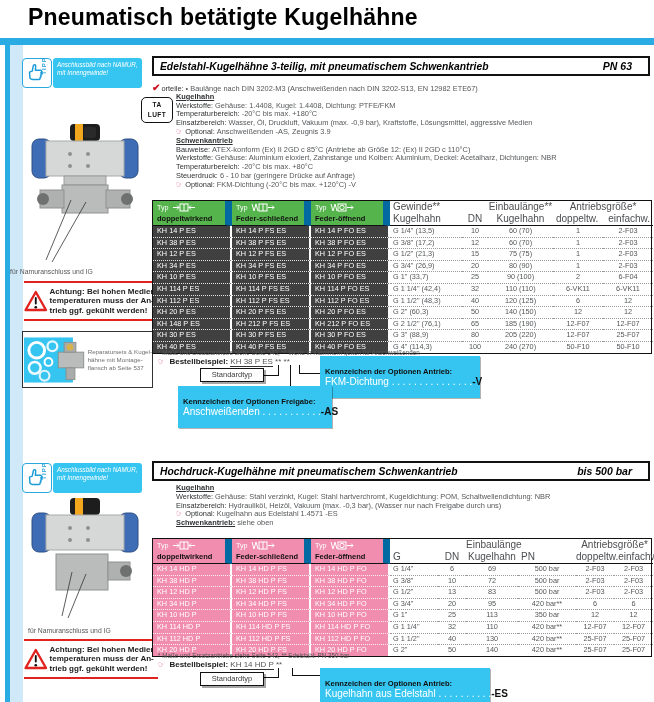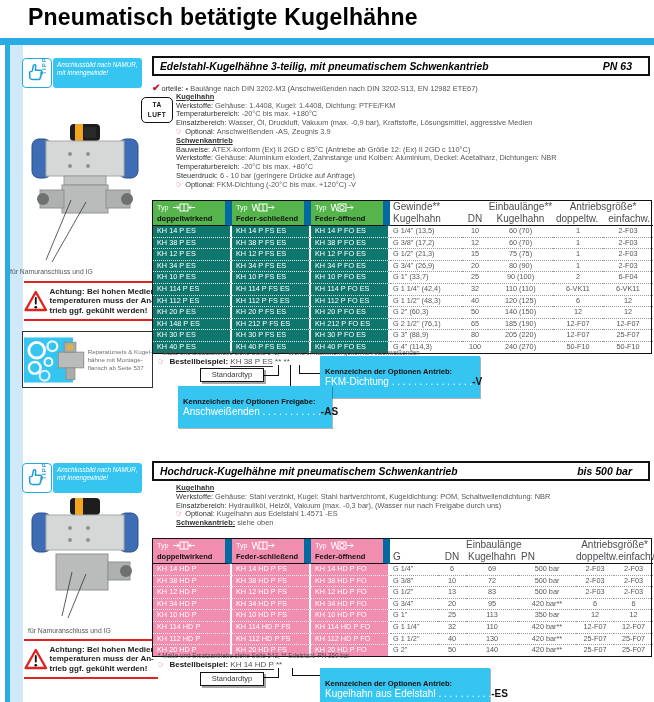--- a/index.html
+++ b/index.html
@@ -42,21 +42,21 @@
   thead th{border-bottom:1.5px solid #111;vertical-align:bottom;}
   .typ-h{background:#56b44c;border-right:7px solid #0369a1;box-sizing:border-box;}
   .tbl2 .typ-h{background:#f18daf;}
   .typ-top{display:flex;align-items:center;gap:3px;color:#fff;font-size:7.2px;height:12px;padding-left:4px;}
   .typ-name{color:#111;font-weight:bold;font-size:7.5px;height:12px;line-height:12px;padding-left:4px;text-align:left;}
   .gh-top,.gh-bot{color:#4b4d50;font-size:10px;height:12px;line-height:12px;}
   .gh-left{text-align:left;padding-left:3px;}
   .gh-center{text-align:center;}
   .gh-split{display:flex;justify-content:space-between;padding:0 3px;}
   td{font-size:7.3px;height:10.6px;line-height:10.6px;color:#55575a;box-sizing:border-box;}
-  td.typ{background:#0f766e;color:#fff;border-right:2px solid #fff;padding-left:4px;}
+  td.typ{background:#404040;color:#fff;border-right:2px solid #fff;padding-left:4px;}
   .tbl2 td.typ{background:#f18daf;}
   td.l{text-align:left;padding-left:3px;}
   td.c{text-align:center;}
   tbody tr + tr td{border-top:1px dotted #9a9a9a;}
   tbody tr + tr td.typ{border-top:1px dotted rgba(255,255,255,.85);}
   
   .footnote{position:absolute;left:158px;font-size:6.3px;color:#55575a;white-space:nowrap;}
   .bestell{position:absolute;left:158px;font-size:8px;white-space:nowrap;}
   .bestell .lbl{font-weight:bold;color:#1a1a1a;}
   .bestell .base{color:#55575a;border-bottom:1px solid #333;padding-bottom:0px;}

